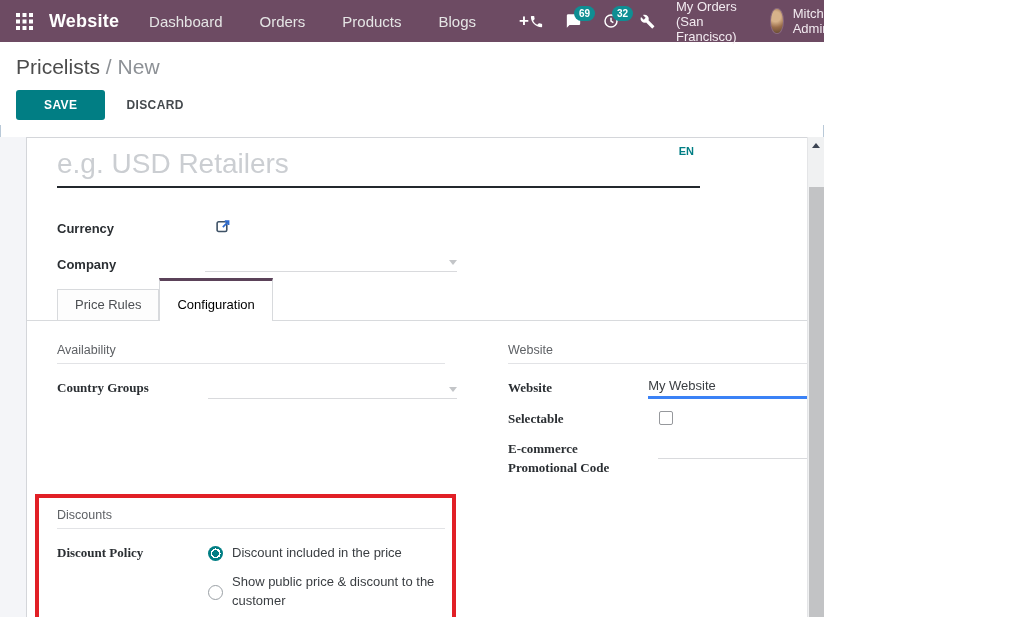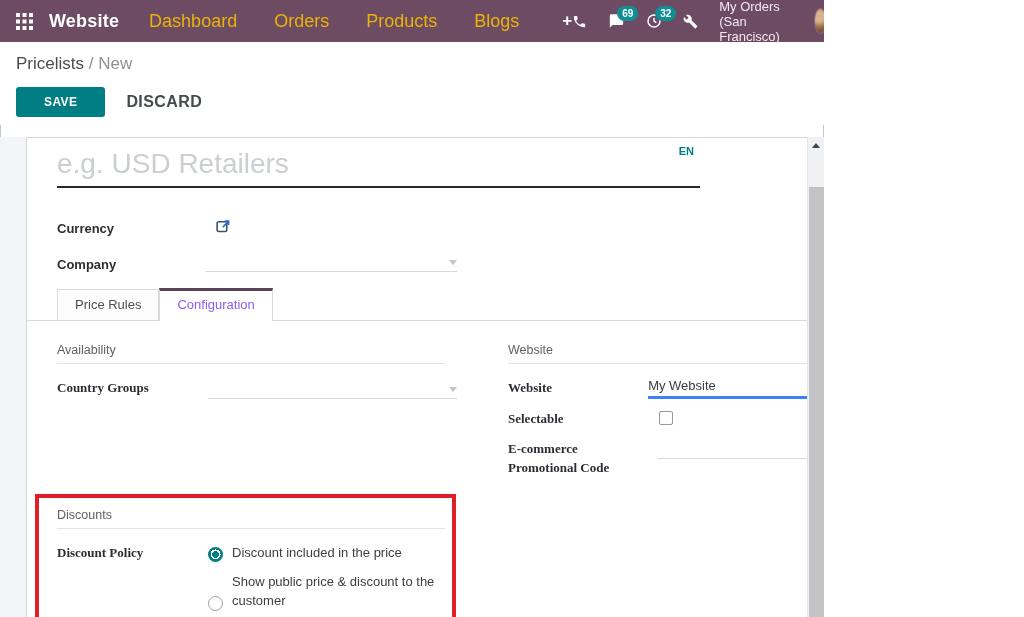--- a/index.html
+++ b/index.html
@@ -10,40 +10,40 @@
   html,body{width:1024px;}
   body{font-family:"Liberation Sans","DejaVu Sans",sans-serif; font-size:13px; color:#4c4f53; background:#fff;}
   .page{position:relative; width:824px; height:617px; overflow:hidden; background:#fff;
         box-shadow:inset 0 0 0 1px #b9c9d8;}
 
   
   .topbar{height:42px; background:var(--navbar-bg); display:flex; align-items:center; padding:0 14px;}
   .apps-btn{background:none; border:none; cursor:pointer; display:flex; align-items:center; margin:0 4px 0 2px;}
   .brand{color:#fff; font-size:18px; font-weight:bold; margin:0 30px 0 12px; letter-spacing:.2px;}
   .menu{display:flex; gap:37px; align-items:center;}
-  .menu-item{color:#eab308; font-size:18px; cursor:pointer;}
+  .menu-item{color:#e5e5e5; font-size:15px; cursor:pointer;}
   .menu-item.plus{font-size:17px; font-weight:bold; color:#fff; margin-left:6px;}
   .nav-right{margin-left:auto; display:flex; align-items:center; gap:21px;}
   .icon-btn{position:relative; display:flex; align-items:center; cursor:pointer;}
   .badge{position:absolute; top:-7px; left:9px; background:var(--badge-bg); color:#fff;
          font-size:10px; font-weight:bold; padding:2px 5px; border-radius:9px; line-height:1.1;}
   .company,.user{color:#f2eaf0; font-size:13px; cursor:pointer;}
   .avatar{width:26px; height:26px; border-radius:50%;
           background:radial-gradient(circle at 38% 32%, #d7b28a 0 28%, #9a6d4a 60%, #5f4630 100%);
           border:1px solid #8a6a7e; margin-right:-12px;}
 
   
   .control-panel{background:#fff; height:83px; padding:12px 16px 0;}
-  .breadcrumb{font-size:17px; line-height:1.2; margin-bottom:11px;}
+  .breadcrumb{font-size:21px; line-height:1.2; margin-bottom:11px;}
   .crumb-link{color:#4c4c4c; cursor:pointer; text-decoration:none;}
   .crumb-sep,.crumb-current{color:#8d9196;}
   .cp-actions{display:flex; align-items:center;}
   .btn-save{background:var(--accent); color:#fff; border:none; font-family:inherit; font-size:12px;
             font-weight:bold; letter-spacing:.4px; padding:8px 28px; border-radius:3px; cursor:pointer;}
-  .btn-discard{background:none; border:none; color:#454a4e; font-family:inherit; font-size:16px;
+  .btn-discard{background:none; border:none; color:#454a4e; font-family:inherit; font-size:12px;
                font-weight:bold; letter-spacing:.4px; margin-left:15px; padding:8px 6px; cursor:pointer;}
 
   
   .form-area{position:relative; height:492px; background:#f4f5f8;}
   .sheet{margin-left:26px; margin-top:12px; width:957px; height:488px; background:#fff;
          border:1px solid #d4d6da; border-bottom:none; padding-top:6px; overflow:hidden;}
 
   .title-wrap{position:relative; width:643px; margin-left:30px; margin-bottom:26px;}
   .name-input{width:100%; border:none; outline:none; background:transparent; font-family:inherit;
               font-size:28px; color:#23272b; line-height:1.25; padding:2px 0 5px;
@@ -61,22 +61,22 @@
   .caret{width:0; height:0; border-left:4px solid transparent; border-right:4px solid transparent;
          border-top:5px solid #2b2f33; margin-bottom:3px;}
   .caret.light{border-top-color:#c3c5c8;}
   .ext-btn{margin-left:11px; display:flex; align-items:flex-end; padding-bottom:2px; cursor:pointer;}
 
   
   .notebook{margin-top:16px;}
   .tabs{display:flex; align-items:flex-end; border-bottom:1px solid #d8dadd; padding-left:30px; height:33px;}
   .tab{padding:7px 17px 8px; font-size:13px; color:#4c4f53; background:#fdfdfd;
        border:1px solid #d8dadd; border-bottom:none; cursor:pointer;}
-  .tab.active{background:#fff; color:#8b5cf6; border-top:3px solid var(--tab-active-border);
-              margin-bottom:-1px; padding-top:6px; padding-bottom:9px; position:relative; z-index:2;}
+  .tab.active{background:#fff; color:#000000; border-top:3px solid var(--tab-active-border);
+              margin-bottom:-1px; padding-top:16px; padding-bottom:9px; position:relative; z-index:2;}
   .panel{padding:22px 30px 0;}
   .cols{display:flex;}
   .col-left{width:400px;}
   .col-right{width:400px; margin-left:51px;}
   .group-title{font-size:12.5px; color:#5e6165; padding-bottom:6px; border-bottom:1px solid #e2e3e6;
                margin-bottom:14px; margin-right:12px;}
   .frow2{display:flex; align-items:flex-start; margin-bottom:10px;}
   .flabel2{width:151px; font-weight:bold; color:#2b2f33; font-size:13px; line-height:1.45; padding-top:1px;font-family:Liberation Serif, serif;}
   .flabel2 .wrap-block{display:block; width:125px;}
   .fval2{width:249px; display:flex; justify-content:space-between; align-items:flex-end;
@@ -84,21 +84,21 @@
   .fval2.named{width:252px; border-bottom:3px solid #3b82f6;}
   .input-line{width:252px; height:20px; border-bottom:1px solid #d9dadd; cursor:text;}
   .checkbox{width:14px; height:14px; border:1px solid #96989c; border-radius:2px; background:#fff;
             margin-top:2px; cursor:pointer; display:inline-block;}
 
   
   .discount-box{margin-left:-22px; margin-top:6px; width:421px; border:4px solid var(--highlight-red);
                 padding:10px 0 8px 18px; background:#fff;}
   .discount-box .group-title{width:388px; margin-right:0;}
   .radio-col{display:flex; flex-direction:column; gap:11px; padding-top:1px;}
-  .radio-row{display:flex; align-items:flex-end; gap:9px; cursor:pointer;}
+  .radio-row{display:flex; align-items:center; gap:9px; cursor:pointer;}
   .radio{width:15px; height:15px; border-radius:50%; border:1px solid #9aa0a5; background:#fff;
          flex:0 0 15px; margin-top:1px;}
   .radio.checked{border:none;
     background:radial-gradient(circle, var(--accent) 0 3.5px, #fff 3.5px 5px, var(--accent) 5px);}
   .radio-label{color:#3a3e42; line-height:1.45; max-width:215px;}
 
   
   .scrollbar{position:absolute; top:0; right:0; width:17px; height:100%;
              background:#f0f1f2; border-left:1px solid #e4e5e7;}
   .sb-arrow{height:16px; display:flex; align-items:center; justify-content:center; cursor:pointer;}

